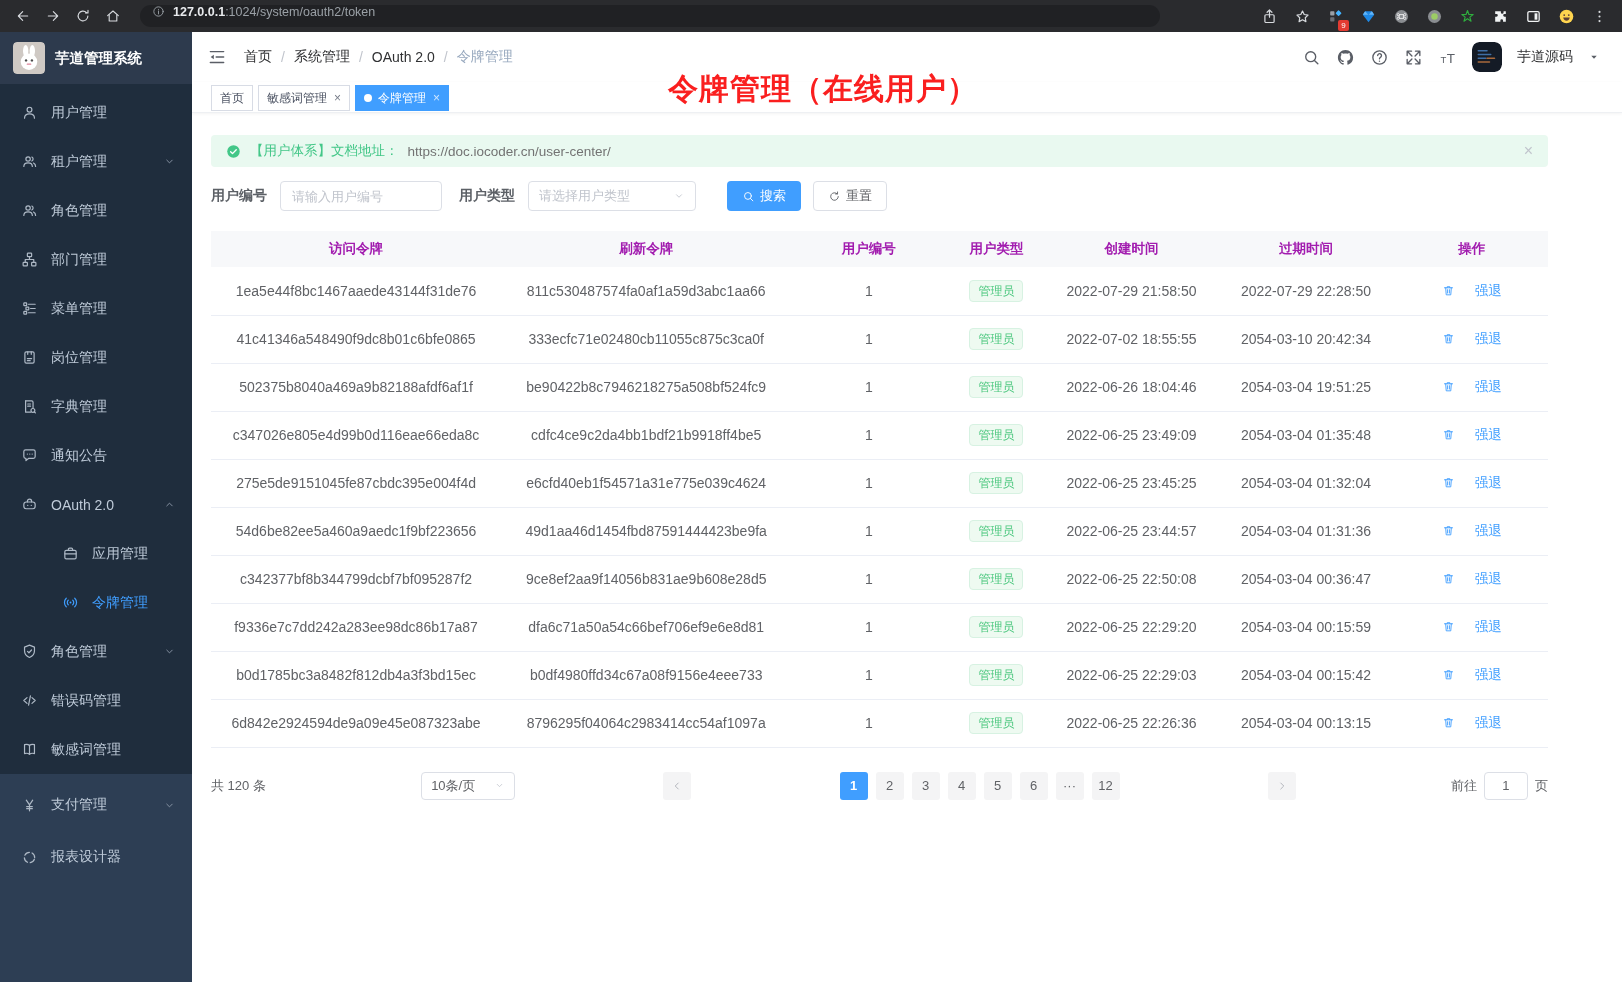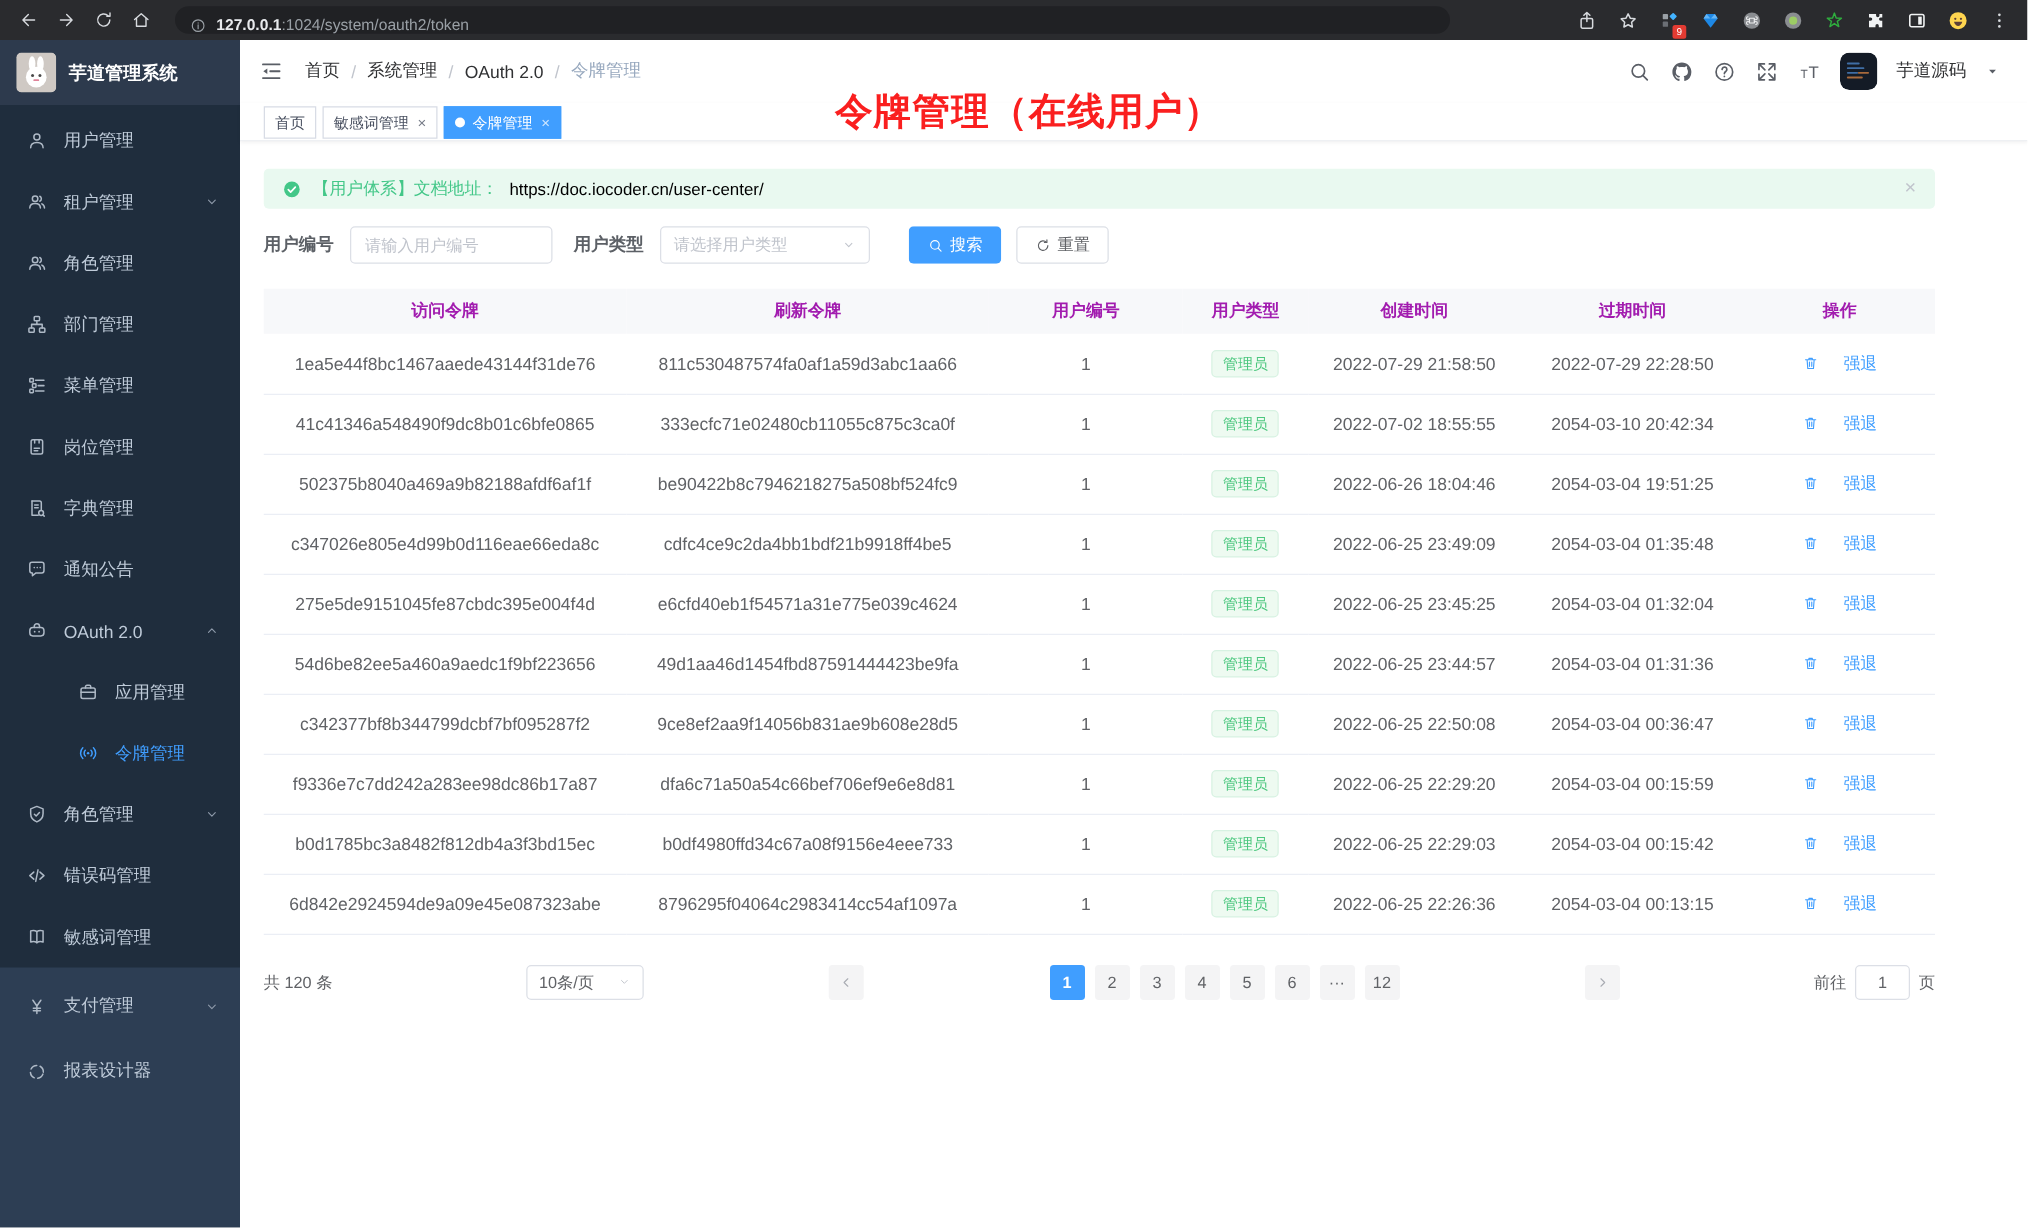--- a/index.html
+++ b/index.html
@@ -4,21 +4,21 @@
 <style>
   * { margin:0; padding:0; box-sizing:border-box; }
   html,body { width:1622px; height:982px; overflow:hidden; background:#fff;
     font-family:"Liberation Sans","DejaVu Sans",sans-serif; }
   svg { display:block; }
 
   
   .browser-bar { height:32px; background:#2a2b2e; display:flex; align-items:center; padding:0 10px; gap:4px; }
   .b-ico { width:26px; height:26px; display:flex; align-items:center; justify-content:center; color:#d7dade; border-radius:50%; }
   .b-ico svg { width:16px; height:16px; }
-  .url-pill { height:22px; width:1020px; margin:0 10px; border-radius:11px; background:#202124; display:flex; align-items:flex-end; padding:0 12px; gap:8px; font-size:12.5px; }
+  .url-pill { height:22px; width:1020px; margin:0 10px; border-radius:11px; background:#202124; display:flex; align-items:flex-start; padding:0 12px; gap:8px; font-size:12.5px; }
   .url-pill svg { width:13px; height:13px; color:#9aa0a6; }
   .url-host { color:#e8eaed; font-weight:700; }
   .url-rest { color:#9aa0a6; }
   .b-right { margin-left:auto; display:flex; align-items:center; gap:7px; }
   .b-right .b-ico svg { width:17px; height:17px; }
   .ext-wrap { position:relative; }
   .badge9 { position:absolute; right:-1px; bottom:-2px; background:#e33b32; color:#fff; font-size:8px; width:11px; height:11px; border-radius:2px; display:flex; align-items:center; justify-content:center; }
 
   
   .app { display:flex; height:950px; }
@@ -56,21 +56,21 @@
   .tag.active { background:#409eff; border-color:#409eff; color:#fff; }
   .tag .dot { width:8px; height:8px; border-radius:50%; background:#fff; }
   .tag .x { font-size:12px; opacity:.75; margin-left:1px; cursor:pointer; }
 
   .annotation { position:absolute; left:476px; top:37px; font-size:30px; font-weight:700; color:#fa1f1f; white-space:nowrap; letter-spacing:1px; z-index:6; pointer-events:none; }
 
   
   .content { padding:22px 74px 0 19px; flex:1; }
   .alert { height:32px; background:#e9f9f0; border-radius:4px; display:flex; align-items:center; gap:9px; padding:0 15px; font-size:13.5px; color:#43c788; }
   .alert .a-ico { width:15px; height:15px; }
-  .alert .link { color:#000000; cursor:pointer; }
+  .alert .link { color:#737373; cursor:pointer; }
   .alert .close { margin-left:auto; color:#c0c4cc; font-size:16px; cursor:pointer; line-height:1; }
 
   .filters { display:flex; align-items:center; margin-top:14px; font-size:14px; }
   .f-label { font-weight:700; color:#5c6066; margin-right:13px; }
   .f-label + * { margin-right:17px; }
   .f-input { width:162px; height:30px; border:1px solid #dcdfe6; border-radius:4px; padding:0 11px; font-size:13px; color:#606266; outline:none; font-family:inherit; }
   .f-input::placeholder { color:#c0c4cc; }
   .f-select { width:168px; height:30px; border:1px solid #dcdfe6; border-radius:4px; display:flex; align-items:center; justify-content:space-between; padding:0 10px; font-size:13px; color:#c0c4cc; cursor:pointer; }
   .f-select svg { width:12px; height:12px; color:#c0c4cc; }
   .btn { height:30px; border-radius:4px; display:inline-flex; align-items:center; gap:5px; font-size:13px; padding:0 14px; cursor:pointer; border:1px solid transparent; }

